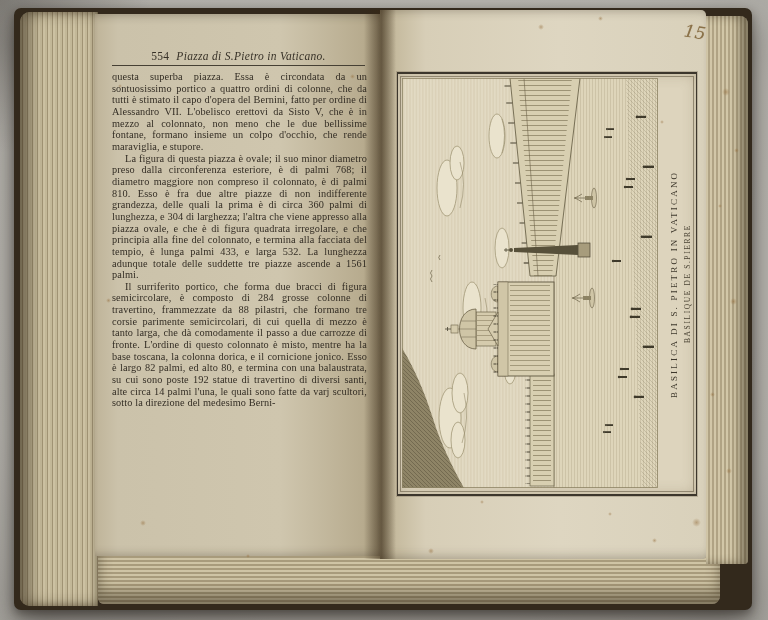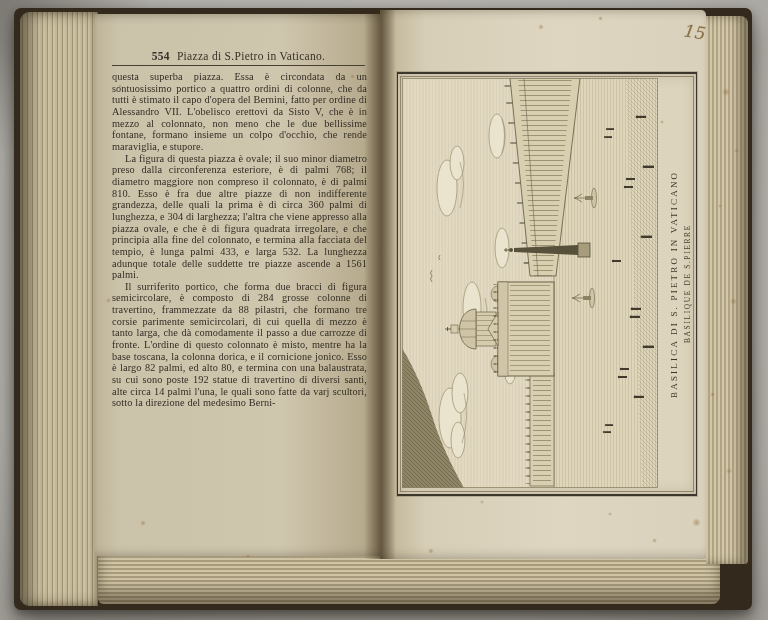--- a/index.html
+++ b/index.html
@@ -24,22 +24,22 @@
   .page-left{position:absolute;left:81px;top:6px;width:285px;height:542px;
     background:linear-gradient(90deg,#bfb499 0%,#cbc2aa 8%,#cfc6ae 65%,#b7ab8e 94%,#a2967a 100%);
     box-shadow:inset 0 8px 10px -7px rgba(50,40,25,.35), inset 0 -8px 10px -7px rgba(50,40,25,.3);}
   .page-right{position:absolute;left:366px;top:2px;width:326px;height:549px;border-radius:0 5px 3px 0;
     background:linear-gradient(90deg,#a1957a 0%,#c6bb9f 5%,#d7ceb7 14%,#ded6c1 55%,#d9d1bb 100%);
     box-shadow:inset 0 8px 10px -7px rgba(50,40,25,.3), inset 0 -9px 12px -8px rgba(50,40,25,.35);}
   .gutter{position:absolute;left:350px;top:2px;width:32px;height:549px;pointer-events:none;
     background:linear-gradient(90deg,rgba(55,40,20,0) 0%,rgba(55,40,20,.45) 45%,rgba(55,40,20,.55) 55%,rgba(55,40,20,0) 100%);}
   
   .page-header{margin:36px 14px 0 16px;text-align:center;font-size:11.5px;letter-spacing:.3px;color:#383228;white-space:nowrap;}
-  .page-header .num{font-style:normal;margin-right:7px;font-weight:bold;}
-  .page-header .title{}
+  .page-header .num{font-style:normal;margin-right:7px;}
+  .page-header .title{font-style:italic;}
   .header-rule{margin:3px 15px 0 17px;border-top:1.2px solid #464034;}
   .body-text{margin:5px 13px 0 17px;text-align:justify;font-size:10.3px;line-height:11.65px;
     color:#332d24;letter-spacing:.1px;}
   .body-text p{margin:0;}
   .body-text p.indent{text-indent:13px;}
   
   .plate{position:absolute;left:17px;top:62px;width:298px;height:420px;background:#ddd4bd;
     border:2px solid #3c362c;border-left-width:1.5px;border-right-width:1.5px;
     box-shadow:0 0 0 1px rgba(120,110,90,.35), inset 0 0 14px rgba(115,100,70,.3);}
   .plate-inner-border{position:absolute;inset:2px;border:1px solid rgba(92,82,60,.55);pointer-events:none;}

